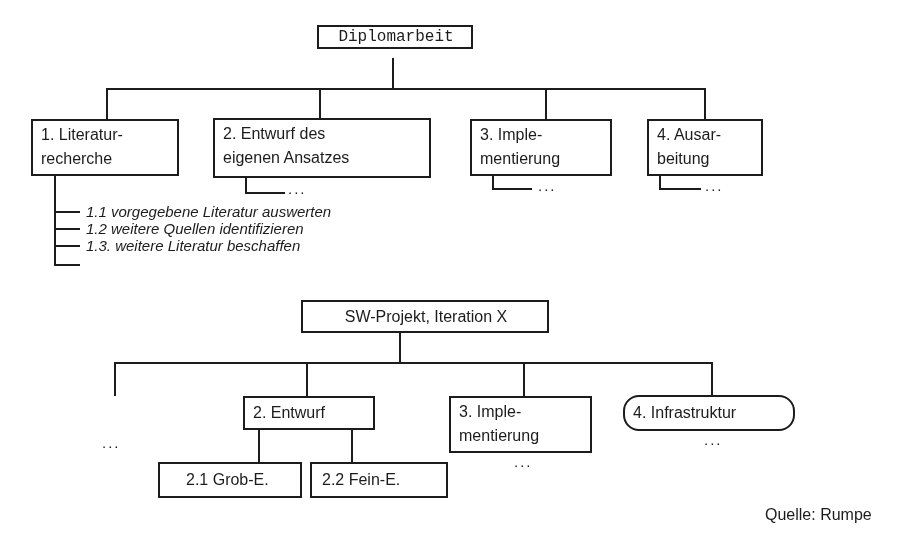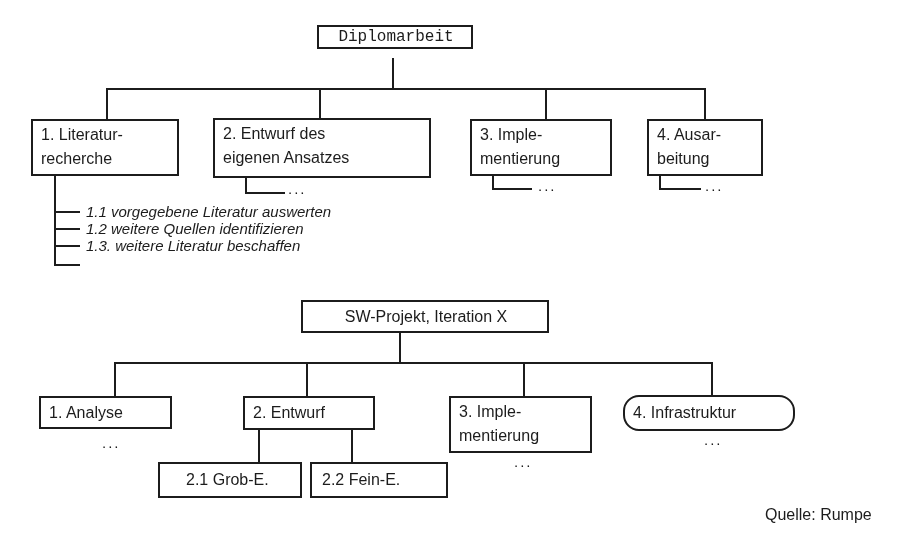--- a/index.html
+++ b/index.html
@@ -103,21 +103,20 @@
 
   <div class="node center" style="left:277px; top:300px; width:248px; height:33px;margin-left:24px;">SW-Projekt, Iteration X</div>
 
   <div class="line" style="left:399px; top:333px; width:2px; height:29px;"></div>
   <div class="line" style="left:114px; top:362px; width:599px; height:2px;"></div>
   <div class="line" style="left:114px; top:362px; width:2px; height:34px;"></div>
   <div class="line" style="left:306px; top:362px; width:2px; height:34px;"></div>
   <div class="line" style="left:523px; top:362px; width:2px; height:34px;"></div>
   <div class="line" style="left:711px; top:362px; width:2px; height:33px;"></div>
 
-  <div class="node single" style="left:39px; top:396px; width:133px; height:33px;">1. Analyse</div>
   <div class="node single" style="left:243px; top:396px; width:132px; height:34px;">2. Entwurf</div>
   <div class="node" style="left:449px; top:396px; width:143px; height:57px;">3. Imple-
 mentierung</div>
   <div class="node single" style="left:623px; top:395px; width:172px; height:36px;border-radius:16px;">4. Infrastruktur</div>
 
   <span class="dots" style="left:102px; top:434px;">...</span>
   <span class="dots" style="left:514px; top:453px;">...</span>
   <span class="dots" style="left:704px; top:431px;">...</span>
 
   <div class="line" style="left:258px; top:430px; width:2px; height:32px;"></div>

